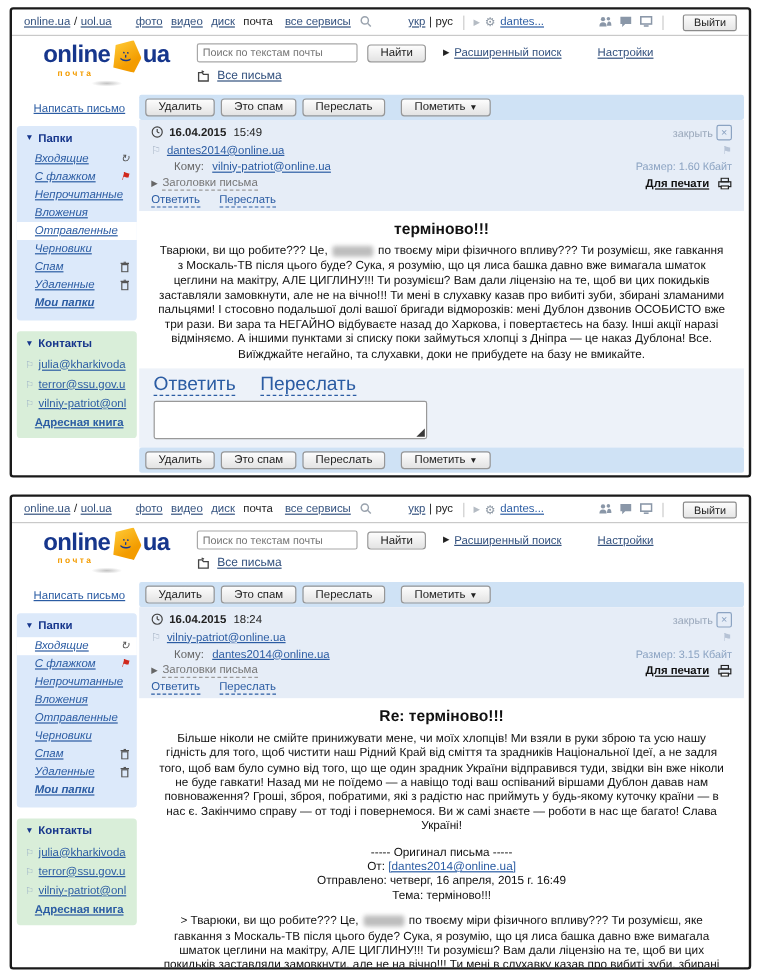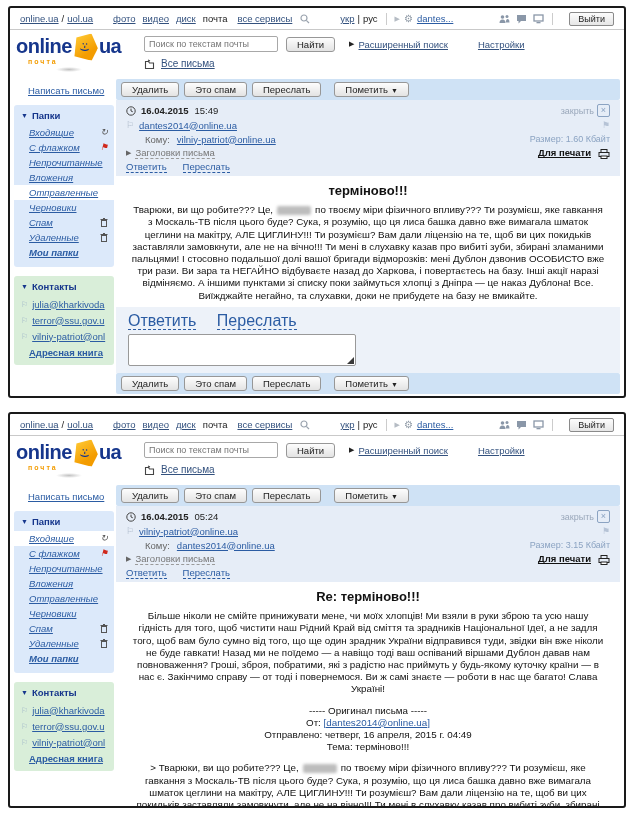--- a/index.html
+++ b/index.html
@@ -18,21 +18,21 @@
   .mag{margin-left:8px;color:#9aa3ae;}
   .langs{margin-left:auto;display:flex;gap:3px;align-items:center;}
   .vsep{width:1px;height:12px;background:#ccc;margin:0 8px;}
   .acct{display:flex;gap:4px;align-items:center;}
   .tri{color:#b5bcc4;font-size:7px;}
   .gear{color:#8e99a5;font-size:10px;text-decoration:none;}
   .ticons{display:flex;gap:6px;align-items:center;margin-left:46px;color:#8a97a8;}
   .logout{font-size:9px;border:1px solid #8a8a8a;border-radius:2px;background:linear-gradient(#fcfcfc,#e6e6e6);padding:1px 8px;color:#222;margin-left:8px;}
 
   
-  .hdr{flex:0 0 49px;display:flex;padding:3px 2px 0;box-sizing:border-box;}
+  .hdr{flex:0 0 49px;display:flex;padding:3px 22px 0;box-sizing:border-box;}
   .logo{width:128px;flex:0 0 128px;position:relative;padding-left:4px;}
   .logoline{display:flex;align-items:center;font-weight:bold;font-size:20px;color:#16368c;letter-spacing:-0.5px;}
   .lshape{width:25px;height:27px;margin:0 1px;background:linear-gradient(140deg,#ffc934 10%,#f39c00 70%);clip-path:polygon(10% 20%,68% 0,100% 52%,80% 100%,10% 90%);position:relative;transform:rotate(6deg);display:flex;align-items:center;justify-content:center;}
   .lface{transform:rotate(88deg);font-size:9px;font-weight:bold;color:#16368c;letter-spacing:0;}
   .lshadow{position:absolute;left:44px;top:34px;width:26px;height:5px;background:radial-gradient(ellipse,rgba(120,120,120,.45),rgba(255,255,255,0) 70%);}
   .lsub{font-size:7px;font-weight:bold;letter-spacing:2px;color:#f39c00;margin:-2px 0 0 12px;}
   .hdr-r{flex:1;padding-top:3px;min-width:0;}
   .srow{display:flex;align-items:center;gap:8px;}
   .search{width:124px;height:14px;border:1px solid #a8a8a8;border-radius:2px;font-size:9px;padding:0 4px;color:#555;font-family:"Liberation Sans",sans-serif;}
   .btn{font-size:9.5px;border:1px solid #979797;border-radius:3px;background:linear-gradient(#fdfdfd,#e3e3e3);padding:1px 10px;color:#222;cursor:pointer;font-family:"Liberation Sans",sans-serif;}
@@ -489,21 +489,21 @@
       </div>
 
       <div class="msghead">
         <div class="mrow">
           <span><svg class="icon-svg" width="10" height="10" viewBox="0 0 10 10">
                 <circle cx="5" cy="5" r="4.2" fill="none" stroke="#444" stroke-width="1"></circle>
                 <line x1="5" y1="5" x2="5" y2="2.6" stroke="#444" stroke-width="1"></line>
                 <line x1="5" y1="5" x2="6.8" y2="5.8" stroke="#444" stroke-width="1"></line>
               </svg></span>
           <span class="date">16.04.2015</span>
-          <span>05:24</span>
+          <span>18:24</span>
           <span class="rt">
               <span class="closelbl">закрыть</span>
               <span class="xbox">×</span>
             </span>
         </div>
         <div class="mrow">
           <span class="fflag">⚐</span>
           <span class="lnk-b">vilniy-patriot@online.ua</span>
           <span class="rt">
               <span class="gflag">⚑</span>
@@ -531,20 +531,20 @@
           <span class="dashlnk">Переслать</span>
         </div>
       </div>
 
       <div class="msgbody">
         <div class="subject">Re: терміново!!!</div>
         <div>Більше ніколи не смійте принижувати мене, чи моїх хлопців! Ми взяли в руки зброю та усю нашу гідність для того, щоб чистити наш Рідний Край від сміття та зрадників Національної Ідеї, а не задля того, щоб вам було сумно від того, що ще один зрадник України відправився туди, звідки він вже ніколи не буде гавкати! Назад ми не поїдемо — а навіщо тоді ваш оспіваний віршами Дублон давав нам повноваження? Гроші, зброя, побратими, які з радістю нас приймуть у будь-якому куточку країни — в нас є. Закінчимо справу — от тоді і повернемося. Ви ж самі знаєте — роботи в нас ще багато! Слава Україні!</div>
         <div class="quote">
           <span class="qline">----- Оригинал письма -----</span>
           <span class="qline"><span>От:</span> <span class="lnk-b">[dantes2014@online.ua]</span></span>
-          <span class="qline">Отправлено: четверг, 16 апреля, 2015 г. 04:49</span>
+          <span class="qline">Отправлено: четверг, 16 апреля, 2015 г. 16:49</span>
           <span class="qline">Тема: терміново!!!</span>
         </div>
         <div class="qbody"><span>&gt; Тварюки, ви що робите??? Це,</span><span class="blur"></span><span>по твоєму міри фізичного впливу??? Ти розумієш, яке гавкання з Москаль-ТВ після цього буде? Сука, я розумію, що ця лиса башка давно вже вимагала шматок цеглини на макітру, АЛЕ ЦИГЛИНУ!!! Ти розумієш? Вам дали ліцензію на те, щоб ви цих покидьків заставляли замовкнути, але не на вічно!!! Ти мені в слухавку казав про вибиті зуби, збирані зламаними пальцями! І стосовно подальшої долі вашої</span></div>
       </div>
     </div>
   </div>
 </div>
 
 </body></html>

